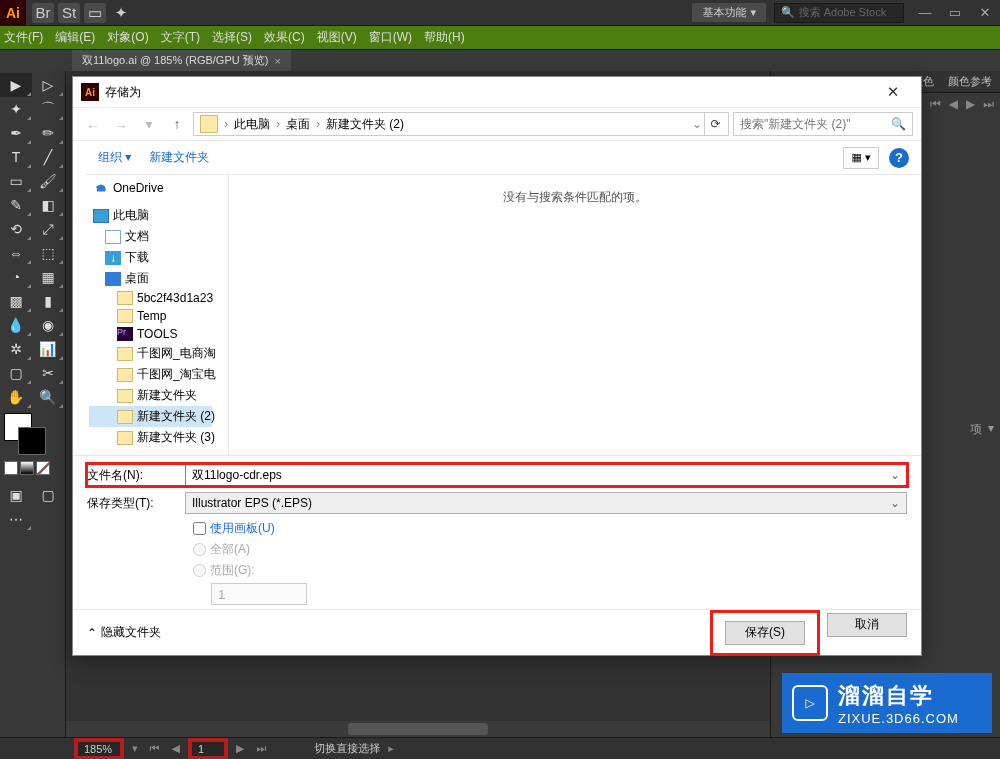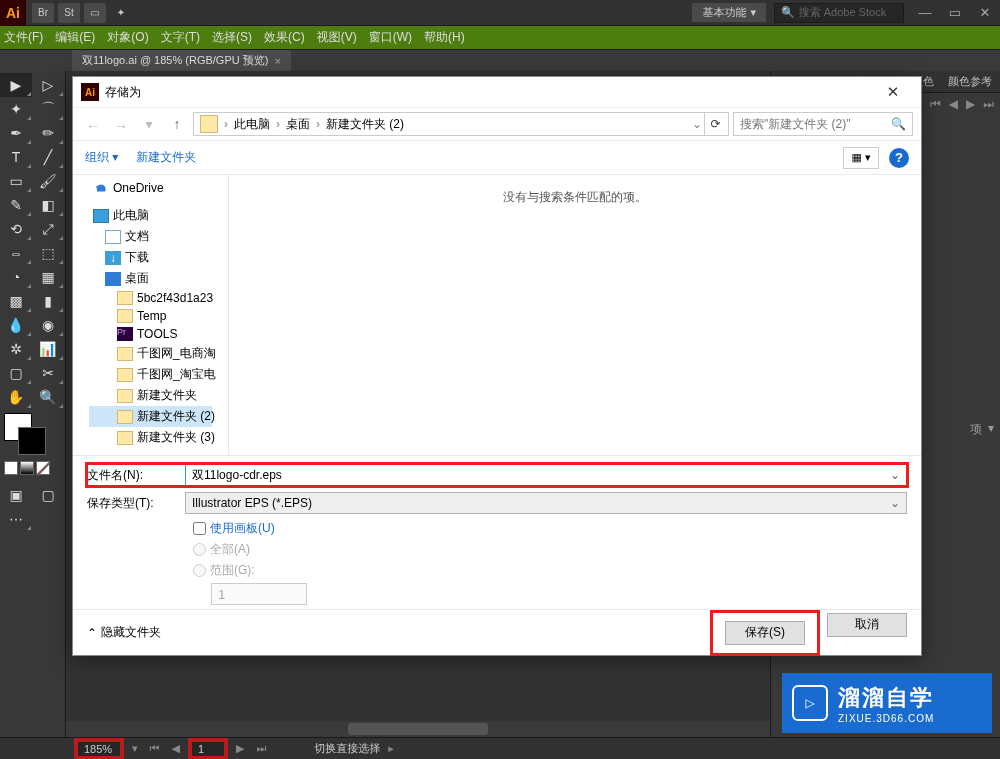--- a/index.html
+++ b/index.html
@@ -2,21 +2,21 @@
 <html><head>
 <meta charset="utf-8">
 <style>
 * { margin: 0; padding: 0; box-sizing: border-box; font-family: "Microsoft YaHei", "Segoe UI", sans-serif; }
 body { width: 1000px; height: 759px; background: #323232; overflow: hidden; position: relative; font-size: 12px; color: #ccc; }
 
 
 .title-bar { height: 26px; background: #323232; display: flex; align-items: center; border-bottom: 1px solid #1a1a1a; }
 .app-logo { width: 26px; height: 26px; background: #310000; color: #ff9a00; font-weight: bold; display: flex; align-items: center; justify-content: center; font-size: 14px; }
 .tb-btns { display: flex; gap: 4px; padding: 0 6px; }
-.tb-btn { width: 22px; height: 20px; background: #4a4a4a; color: #ccc; display: flex; align-items: center; justify-content: center; font-size: 10px; border-radius: 2px; }
+.tb-btn { width: 22px; height: 20px; background: #4a4a4a; color: #ccc; display: flex; align-items: center; justify-content: center; font-size: 15px; border-radius: 2px; }
 .tb-spacer { flex: 1; }
 .ws-dd { padding: 2px 10px; background: #4a4a4a; margin-right: 8px; font-size: 11px; display:flex; align-items:center; gap:4px;}
 .stock-search { width: 130px; height: 20px; background: #262626; border: 1px solid #1a1a1a; margin-right: 6px; padding: 0 6px; font-size: 11px; color: #666; display:flex; align-items:center; gap:4px;}
 .win-ctrl { display: flex; }
 .win-ctrl div { width: 30px; height: 20px; display: flex; align-items: center; justify-content: center; color: #aaa; font-size: 13px; }
 
 .menu-bar { height: 23px; background: #4d7c0f; display: flex; align-items: center; padding: 0 4px; gap: 12px; font-size: 12px; }
 .menu-bar span { color: #ddd; }
 
 .doc-tabs { height: 22px; background: #3a3a3a; display: flex; align-items: center; border-top:1px solid #1a1a1a;}
@@ -53,21 +53,21 @@
 .dlg-nav { height: 34px; border-top:1px solid #eee; border-bottom: 1px solid #e8e8e8; display: flex; align-items: center; padding: 0 8px; gap: 4px; }
 .nav-btn { width: 24px; height: 24px; display: flex; align-items: center; justify-content: center; color: #666; font-size: 14px; }
 .nav-btn.dis{color:#bbb;}
 .breadcrumb { flex: 1; height: 24px; border: 1px solid #ccc; display: flex; align-items: center; padding: 0 2px; font-size: 12px; background:#fff;}
 .bc-folder-icon{width:18px;height:18px;background:#ffe9a8;border:1px solid #d4b870;margin:0 4px;}
 .bc-item { padding: 0 4px; }
 .bc-sep { color: #888; padding:0 2px;}
 .bc-ref{width:22px;text-align:center;color:#444;border-left:1px solid #ccc;height:100%;display:flex;align-items:center;justify-content:center;}
 .nav-search { width: 180px; height: 24px; border: 1px solid #ccc; padding: 0 6px; font-size: 12px; color: #777; display:flex;align-items:center;}
 .nav-search .mag{margin-left:auto;color:#666;}
-.dlg-toolbar { height: 34px; border-bottom: 1px solid #e8e8e8; display: flex; align-items: center; padding: 0 12px; gap: 18px; }
+.dlg-toolbar { height: 34px; border-bottom: 1px solid #e8e8e8; display: flex; align-items: center; padding: 0 12px; gap: 18px; margin-left: 13px; }
 .dlg-tb-btn { color: #1a6bcf; font-size: 12px; }
 .dlg-tb-right{margin-left:auto;display:flex;align-items:center;gap:10px;}
 .view-btn{width:36px;height:22px;border:1px solid #ccc;display:flex;align-items:center;justify-content:center;font-size:11px;}
 .help-btn{width:20px;height:20px;border-radius:50%;background:#1a6bcf;color:#fff;display:flex;align-items:center;justify-content:center;font-weight:bold;font-size:13px;}
 
 .dlg-body { flex: 1; display: flex; overflow: hidden; }
 .tree { width: 156px; border-right: 1px solid #e8e8e8; overflow: hidden; padding: 4px 16px; font-size: 12px; }
 .tree-item { display: flex; align-items: center; padding: 2px 4px; gap: 4px; white-space: nowrap; }
 .tree-item.sel{background:#cde6f7;}
 .ti-icon{width:16px;height:14px;flex-shrink:0;}
@@ -99,21 +99,21 @@
 .dlg-footer { height: 46px; border-top: 1px solid #e8e8e8; display: flex; align-items: center; padding: 0 14px; }
 .hide-folders { font-size: 12px; display:flex;align-items:center;gap:4px;}
 .btn { min-width: 80px; height: 24px; border: 1px solid #adadad; background: #e1e1e1; font-size: 12px; display:flex;align-items:center;justify-content:center;}
 .btn-wrap{margin-left:auto;display:flex;gap:10px;}
 .btn-save-wrap{padding:8px 12px;outline:3px solid #ef1c1c;display:flex;}
 
 
 .watermark{position:absolute;right:8px;bottom:26px;width:210px;height:60px;background:#1a6bcf;color:#fff;display:flex;align-items:center;padding:0 10px;gap:10px;}
 .wm-icon{width:36px;height:36px;border:2px solid #fff;border-radius:6px;display:flex;align-items:center;justify-content:center;}
 .wm-txt-main{font-size:22px;font-weight:bold;letter-spacing:2px;}
-.wm-txt-sub{font-size:10px;letter-spacing:1px;}
+.wm-txt-sub{font-size:13px;letter-spacing:1px;}
 .scroll-h{position:absolute;left:66px;right:230px;bottom:0; height:16px; background:#3a3a3a;}
 .scroll-h-thumb{position:absolute;left:40%;width:20%;top:2px;bottom:2px;background:#555;border-radius:3px;}
 </style>
 </head>
 <body>
 
 <div class="title-bar">
   <div class="app-logo">Ai</div>
   <div class="tb-btns">
     <div class="tb-btn">Br</div>

